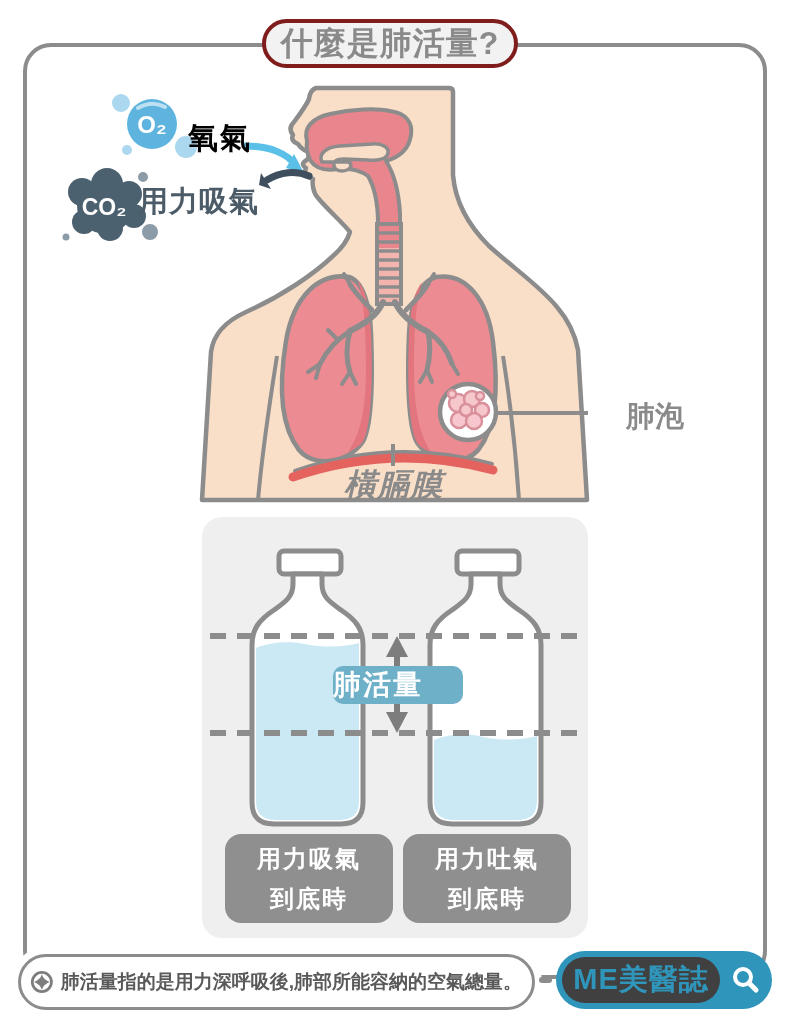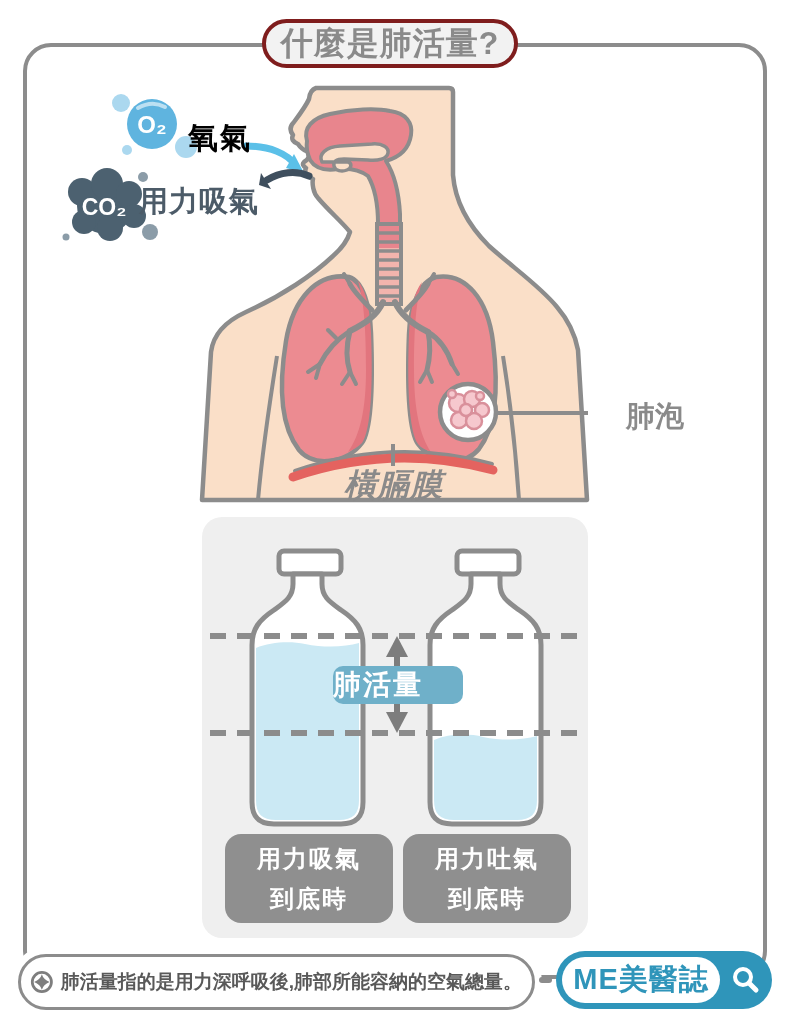--- a/index.html
+++ b/index.html
@@ -40,21 +40,21 @@
         border:3.5px solid #8C8C8C;border-radius:28px;box-sizing:border-box;
         display:flex;align-items:center;gap:7px;padding:0 10px 0 9px;z-index:7;
         box-shadow:0 0 0 7px #fff;}
   .footer-text{font-size:19px;font-weight:bold;color:#595959;white-space:nowrap;}
 
   .connector-dash{position:absolute;left:539px;top:977px;width:13px;height:6px;
         background:#8C8C8C;border-radius:3px;z-index:7;}
 
   .logo-pill{position:absolute;left:556px;top:951px;width:216px;height:58px;
         background:#2F95BA;border-radius:29px;z-index:7;}
-  .logo-inner{position:absolute;left:6px;top:6px;width:158px;height:46px;background:#ffffff;
+  .logo-inner{position:absolute;left:6px;top:6px;width:158px;height:46px;background:#404040;
         border-radius:23px;display:flex;align-items:center;justify-content:center;
         font-size:29px;font-weight:bold;color:#2F95BA;letter-spacing:1px;}
   .logo-mag{position:absolute;left:176px;top:15px;}
 </style>
 </head>
 <body>
 
 <div class="canvas">
 
   <div class="frame"></div>

